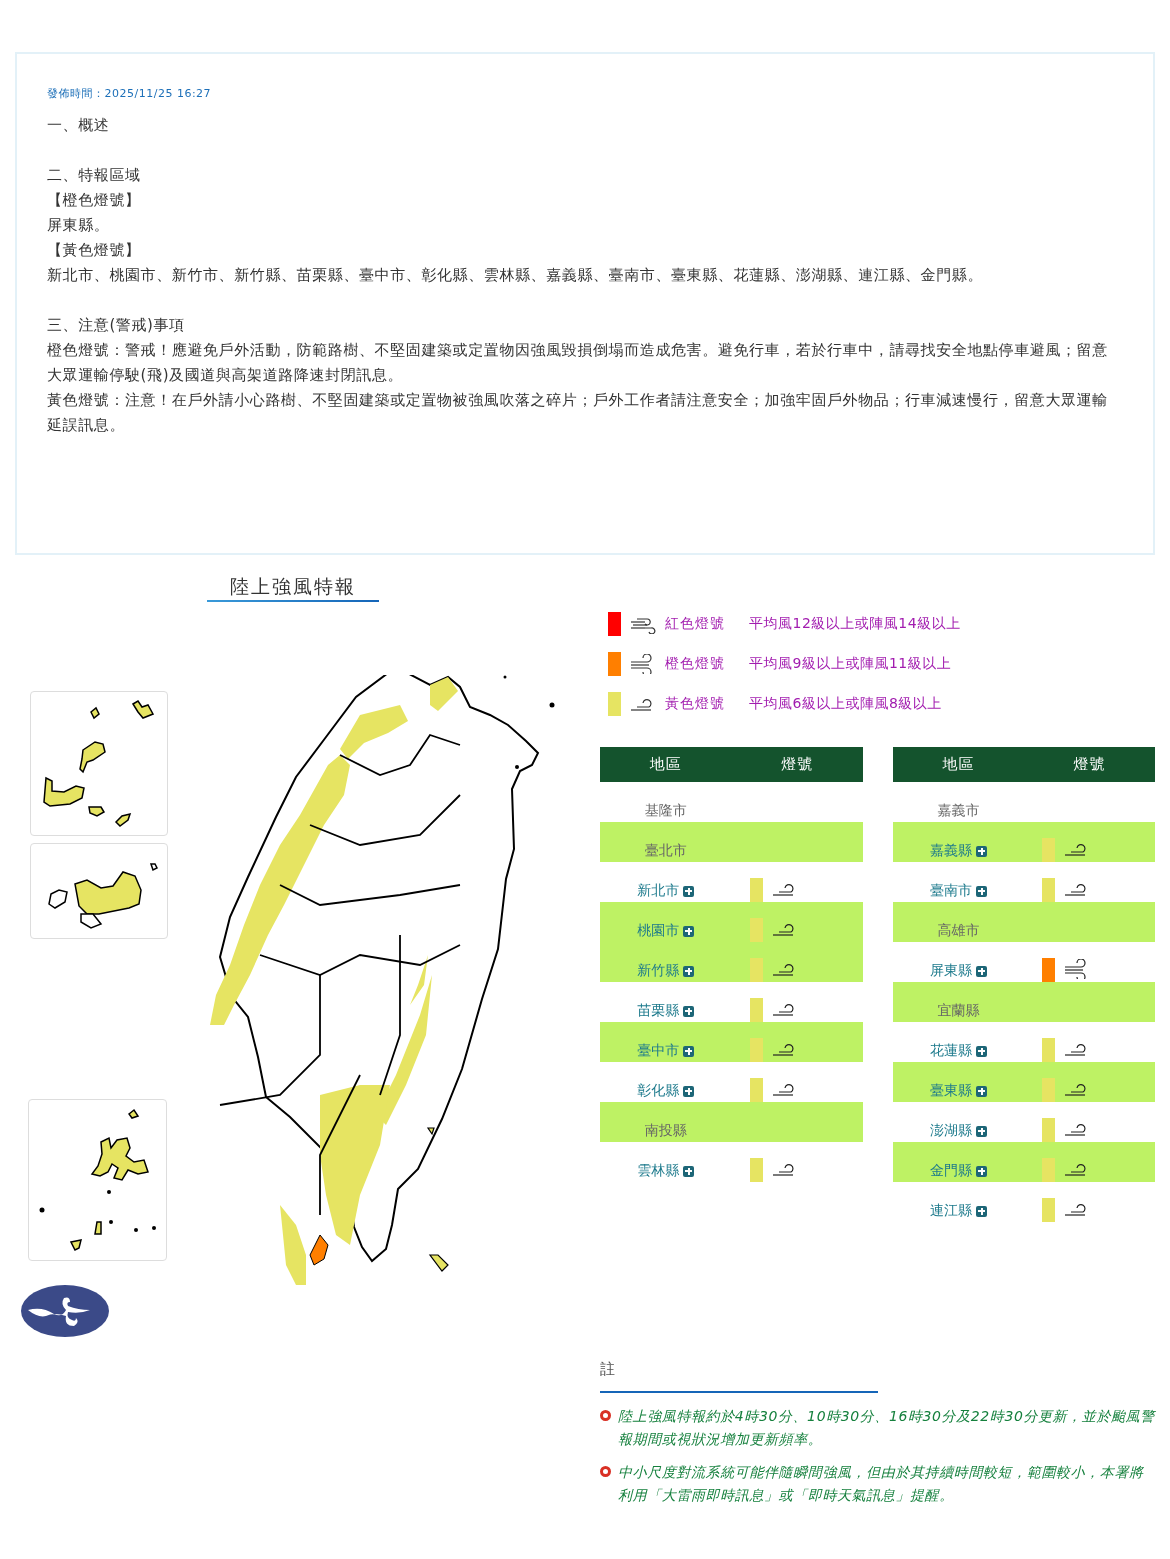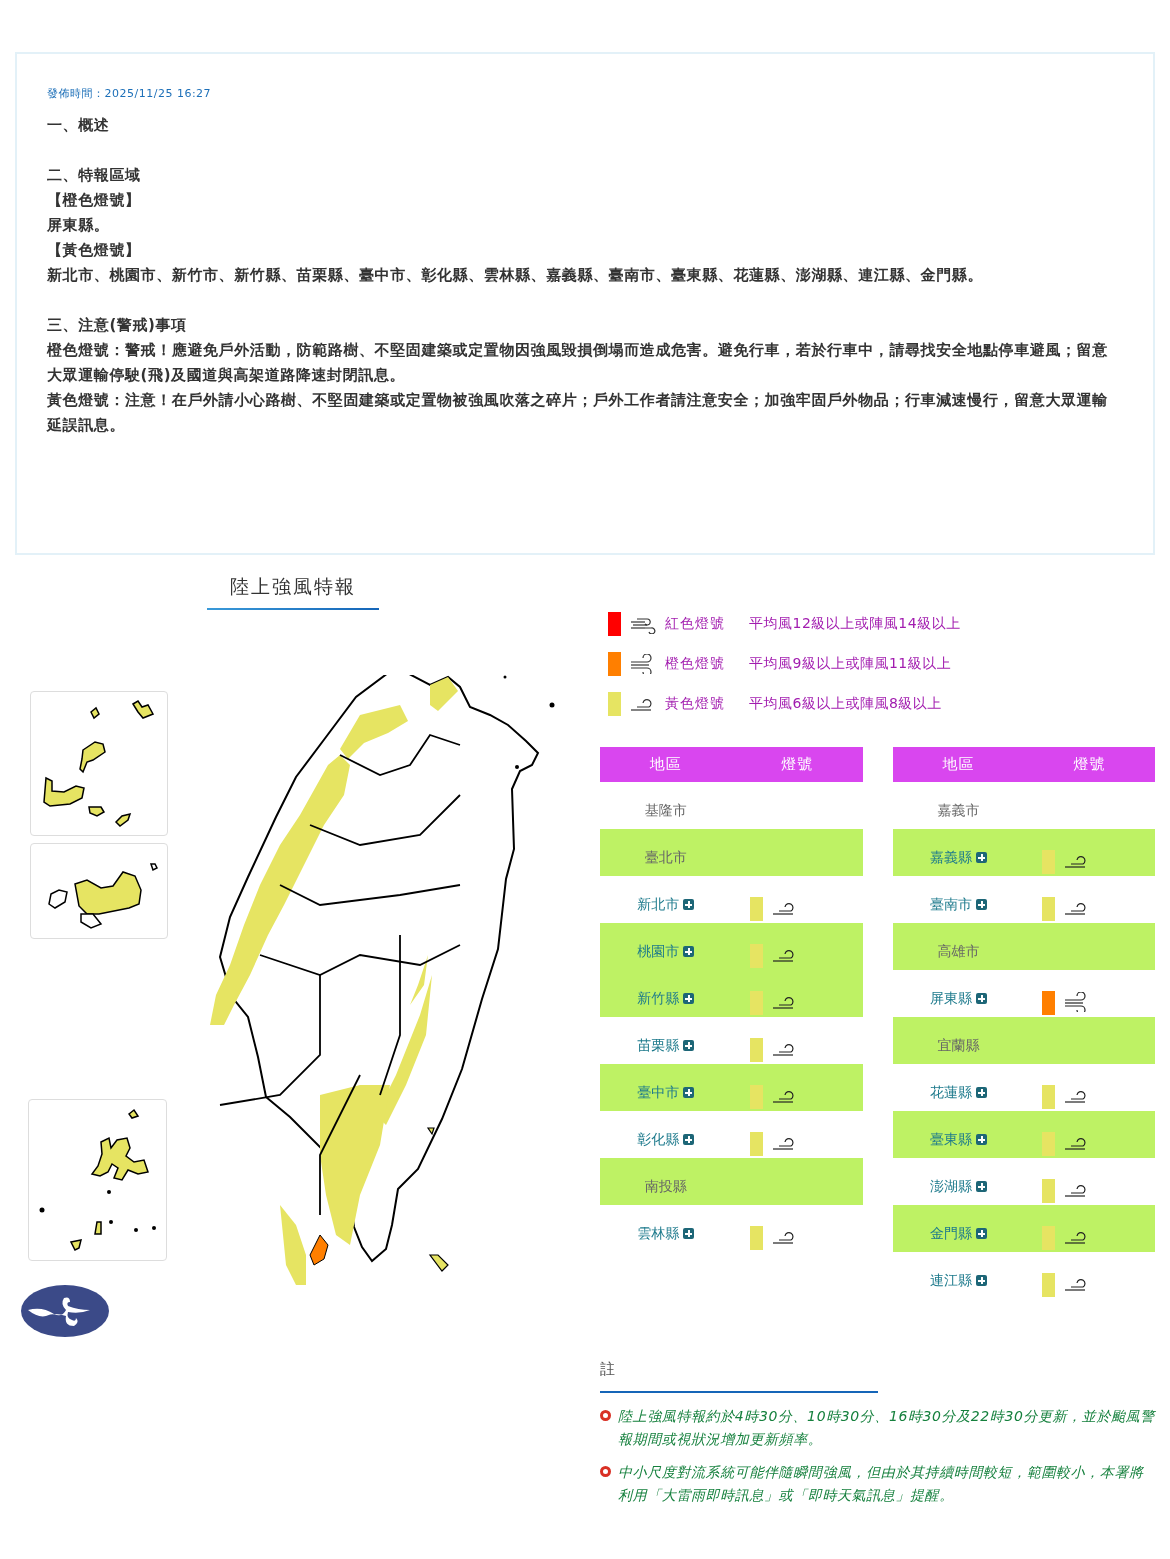--- a/index.html
+++ b/index.html
@@ -5,44 +5,44 @@
   * { box-sizing: border-box; margin: 0; padding: 0; }
   html, body { width: 1170px; height: 1559px; background: #ffffff; overflow: hidden; }
   body { font-family: "DejaVu Sans", "Liberation Sans", sans-serif; color: #333; position: relative; }
 
   .notice-box {
     position: absolute; left: 15px; top: 52px; width: 1140px; height: 503px;
     border: 2px solid #e3f1f8; padding: 30px 30px 0 30px;
   }
   .issue-time { font-size: 11px; color: #1c6fb8; letter-spacing: 0.5px; margin-top: 2px; margin-bottom: 12px; }
   .notice-body { font-size: 15px; line-height: 25px; color: #333; letter-spacing: 0.6px; }
-  .notice-body p { margin: 0; font-weight: bold; }
+  .notice-body p { margin: 0; }
   .notice-body .gap { height: 25px; }
 
   .map-title {
     position: absolute; left: 207px; top: 574px; width: 172px; text-align: center;
-    font-size: 19px; color: #333; letter-spacing: 2px; padding-bottom: 8px;
+    font-size: 19px; color: #333; letter-spacing: 2px; padding-bottom: 0;
     border-bottom: 2px solid; border-image: linear-gradient(90deg, #3a9ad9, #1565b8) 1;
   }
 
   .map-area { position: absolute; left: 0; top: 600px; width: 580px; height: 750px; }
   .inset { position: absolute; border: 1px solid #ddd; border-radius: 4px; background: #fff; }
   .logo { position: absolute; left: 20px; top: 1284px; width: 90px; height: 54px; }
 
   .legend { position: absolute; left: 608px; top: 612px; }
   .legend-row { display: flex; align-items: center; height: 24px; margin-bottom: 16px; font-size: 14px; color: #a21caf; }
   .legend-swatch { width: 13px; height: 24px; margin-right: 8px; }
   .legend-icon { width: 28px; height: 20px; margin-right: 8px; }
   .legend-label { width: 60px; margin-right: 24px; letter-spacing: 1px; }
   .legend-desc { letter-spacing: 0.5px; }
 
   .tbl { position: absolute; top: 747px; width: 263px; }
-  .tbl-head { display: flex; background: #d946ef; color: #fff; height: 35px; align-items: center; font-size: 15px; }
+  .tbl-head { display: flex; background: #14532d; color: #fff; height: 35px; align-items: center; font-size: 15px; }
   .tbl-head div { width: 50%; text-align: center; letter-spacing: 1px; }
-  .tbl-row { display: flex; height: 47px; align-items: center; padding-top: 10px; }
+  .tbl-row { display: flex; height: 40px; align-items: flex-end; padding-top: 10px; }
   .tbl-row.alt { background: #bef264; }
   .cell-region { width: 50%; text-align: center; font-size: 14px; display: flex; justify-content: center; align-items: center; height: 22px; }
   .cell-region.plain { color: #666; }
   .cell-region.link { color: #1d7a8c; }
   .plus-icon { display: inline-block; width: 11px; height: 11px; background: #1d6677; border-radius: 2px; margin-left: 4px; position: relative; }
   .plus-icon::before { content: ""; position: absolute; left: 2px; top: 4.5px; width: 7px; height: 2px; background: #fff; }
   .plus-icon::after { content: ""; position: absolute; left: 4.5px; top: 2px; width: 2px; height: 7px; background: #fff; }
   .cell-signal { width: 50%; display: flex; align-items: center; padding-left: 18px; }
   .sig-swatch { width: 13px; height: 24px; margin-right: 8px; margin-top: 8px; }
   .sig-icon { width: 28px; height: 20px; margin-top: 6px; }

